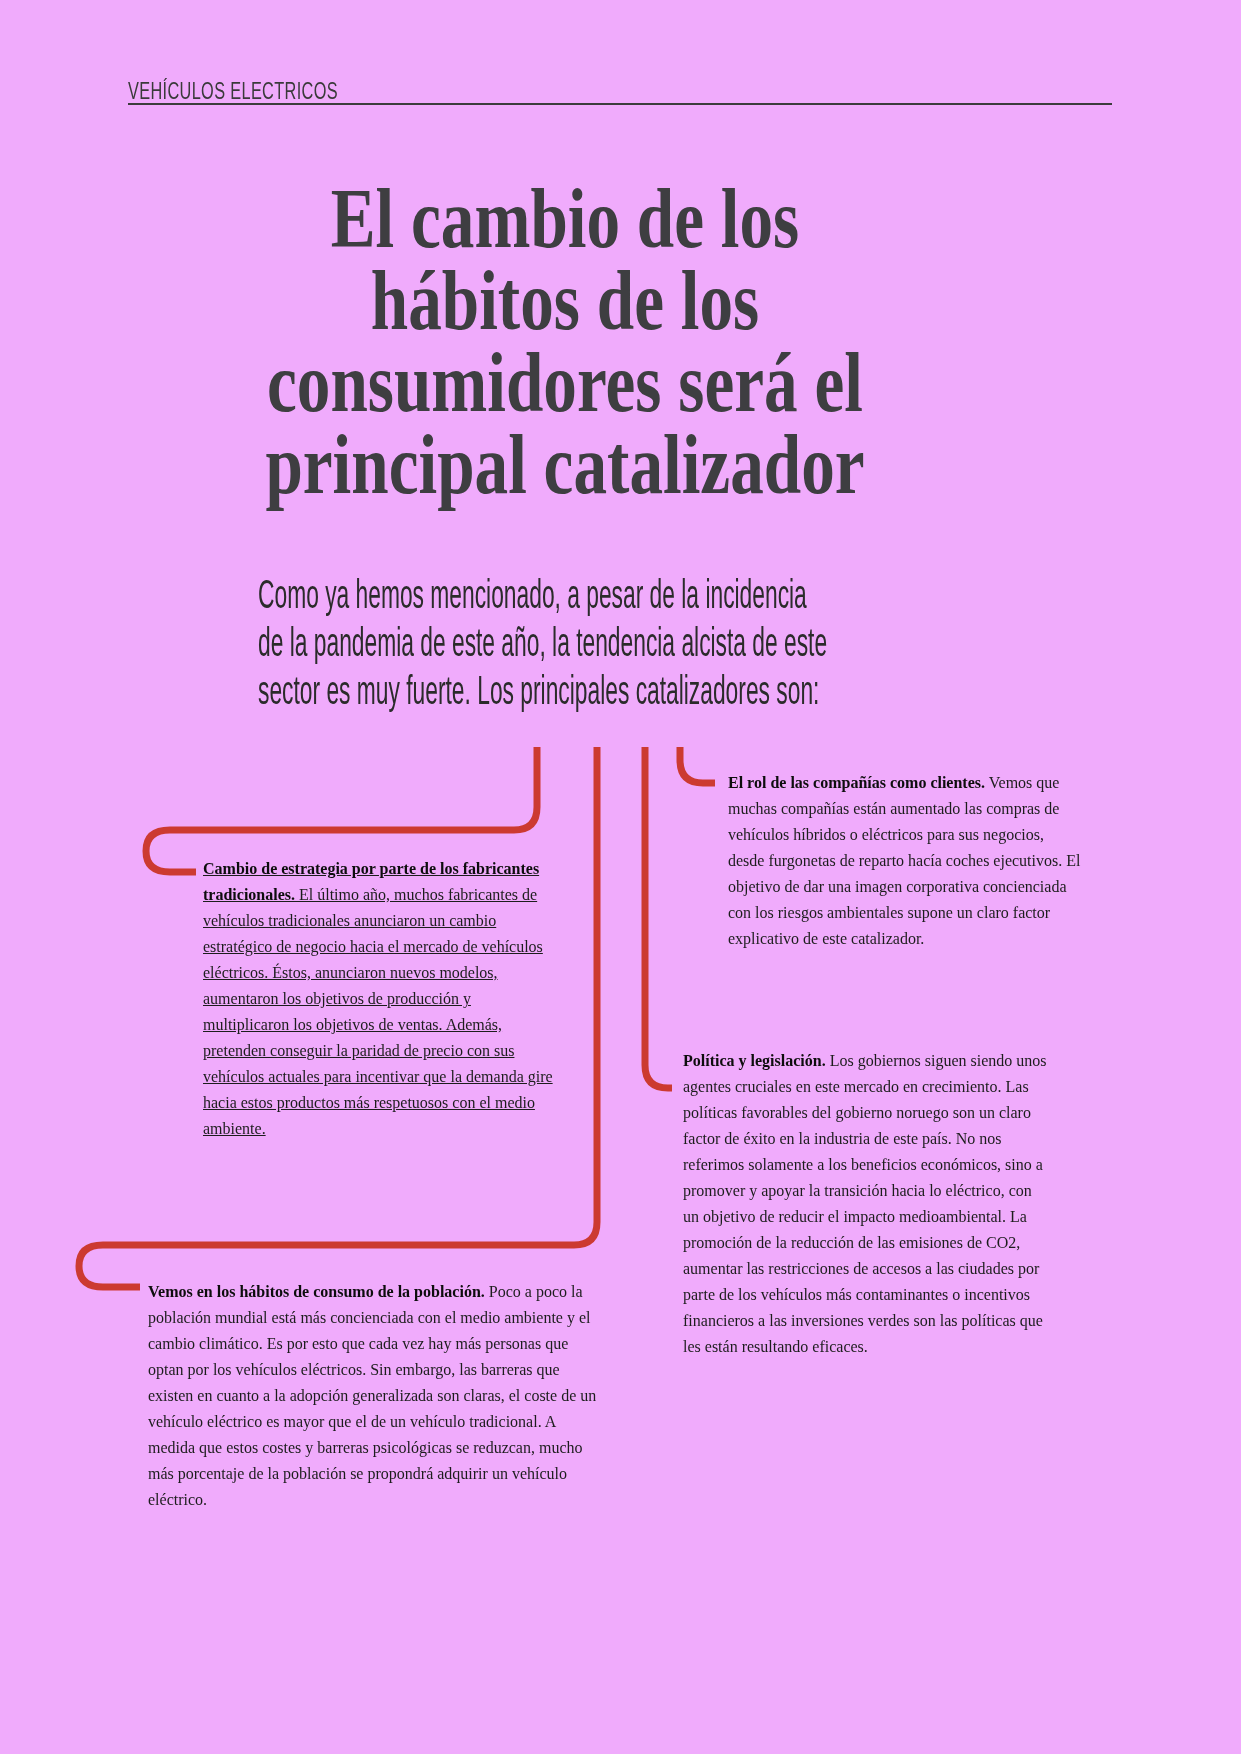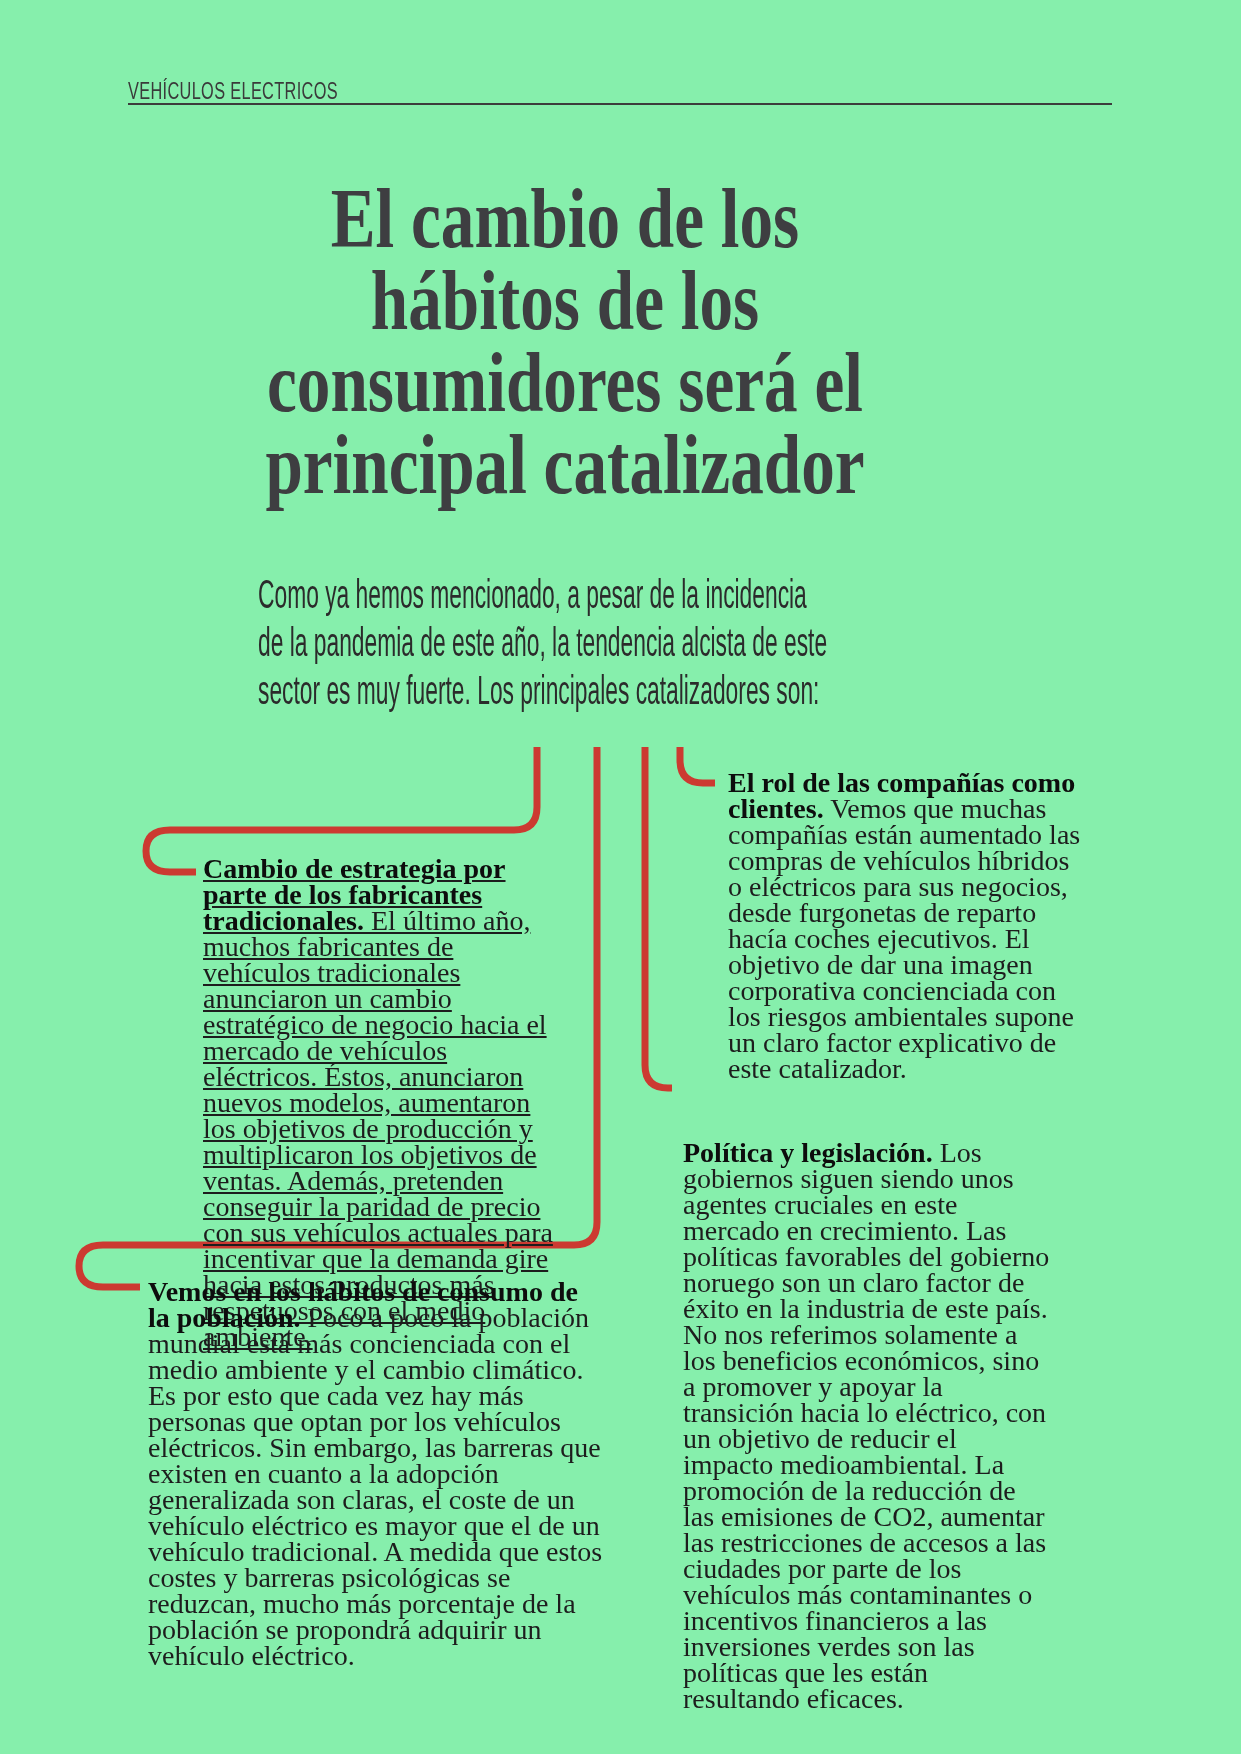--- a/index.html
+++ b/index.html
@@ -1,19 +1,19 @@
 <!DOCTYPE html>
 <html><head>
 <meta charset="utf-8">
 <style>
   html,body{margin:0;padding:0;background:#ffffff;}
   #page{
     position:relative;
     width:1241px;height:1754px;
-    background:#86efac;
+    background:#f0abfc;
     overflow:hidden;
     font-family:"Liberation Serif", serif;
   }
   
   .category{
     position:absolute;left:128px;top:78px;
     font-family:"Liberation Sans", sans-serif;
     font-size:24px;line-height:26px;font-weight:400;
     letter-spacing:.5px;color:#3a3a3a;
     transform:scaleX(.68);transform-origin:0 0;
@@ -39,28 +39,28 @@
     font-size:40px;line-height:48px;color:#2b2b2b;
     transform:scaleX(.57);transform-origin:0 0;
     white-space:nowrap;
   }
   
   .brackets{position:absolute;left:0;top:0;width:1241px;height:1754px;}
   
   .block{
     position:absolute;
     font-family:"Liberation Serif", serif;
-    font-size:28px;line-height:26px;color:#1d1d1d;
+    font-size:16px;line-height:26px;color:#1d1d1d;
     text-align:left;
   }
   .block b{font-weight:700;color:#0d0d0d;}
   #block-l1{left:203px;top:856px;width:352px;text-decoration:underline;}
   #block-l2{left:148px;top:1279px;width:458px;}
   #block-r1{left:728px;top:770px;width:356px;}
-  #block-r2{left:683px;top:1140px;width:368px;}
+  #block-r2{left:683px;top:1048px;width:368px;}
   
   .footer{
     position:absolute;left:0;top:1635px;width:1221px;
     text-align:center;
     font-family:"Liberation Sans", sans-serif;
     font-size:25px;color:#4d4d4d;
   }
   .footer .pagenum{font-weight:700;color:#141414;}
 </style>
 </head>

